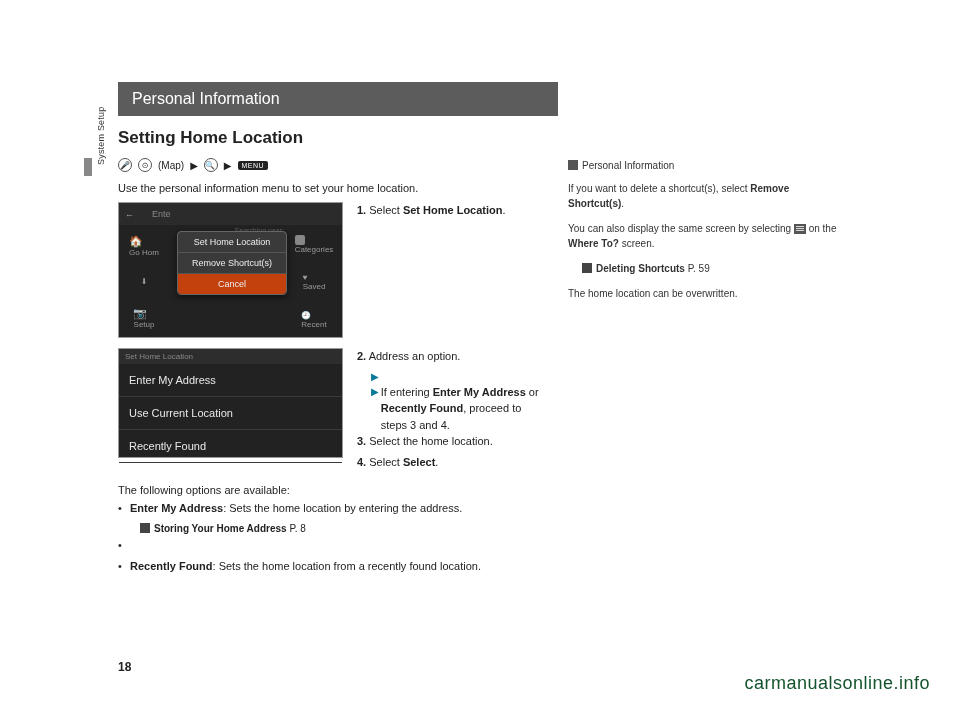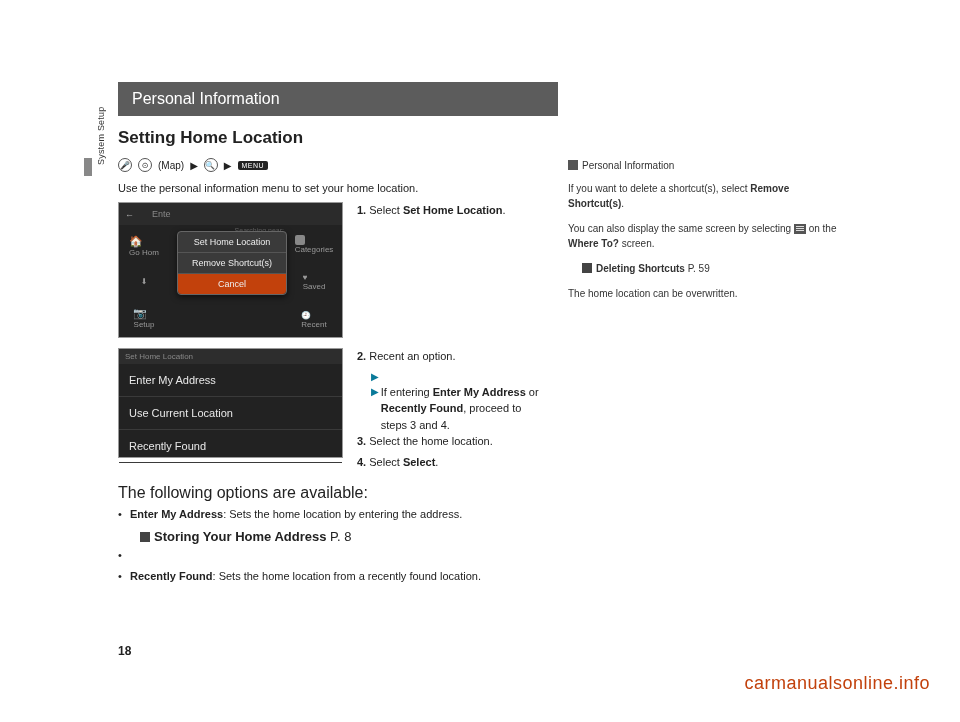--- a/index.html
+++ b/index.html
@@ -29,37 +29,37 @@
   .shot1 .searching { position:absolute; right:58px; top:2px; font-size:7px; color:#666; text-align:right; line-height:1.1; }
   .shot2 { width: 225px; height: 110px; }
   .shot2 .title { font-size:8px; color:#888; padding:3px 6px; background:#2d2d2d; }
   .shot2 .opt { padding:10px 10px; border-bottom:1px solid #3a3a3a; font-size:11px; color:#e8e8e8; }
   .steps { font-size: 11px; line-height: 1.5; width: 190px; }
   .steps .step { margin-bottom: 4px; }
   .steps .num { font-weight: bold; }
   .steps .arrow { color: #0a7a9a; font-size: 10px; margin-right: 2px; }
   .steps .sub { padding-left: 14px; display:flex; }
   .steps .sub .arrow { flex:0 0 auto; }
-  .options-intro { font-size: 16px; margin: 8px 0 4px; }
+  .options-intro { font-size: 11px; margin: 8px 0 4px; }
   .opt-list { font-size: 11px; line-height: 1.55; }
   .opt-list .bullet { display:flex; margin-bottom:4px; }
   .opt-list .bullet .dot { width:12px; flex:0 0 12px; }
-  .opt-list .xref { padding-left: 22px; font-size:13px; }
+  .opt-list .xref { padding-left: 22px; font-size:10px; }
   .opt-list .xref .box { display:inline-block; width:10px; height:10px; background:#444; margin-right:4px; vertical-align:middle; position:relative; top:-1px; }
   .right-col .hdr { font-size:10px; margin-bottom:8px; }
   .right-col .hdr .sqr { display:inline-block; width:10px; height:10px; background:#555; margin-right:4px; vertical-align:middle; position:relative; top:-1px; }
   .right-col p { margin-bottom: 10px; }
   .right-col .menu-ico { display:inline-block; width:12px; height:10px; background:#555; vertical-align:middle; position:relative; }
   .right-col .menu-ico::before { content:""; position:absolute; left:2px; right:2px; top:2px; height:1px; background:#ddd; box-shadow:0 2px 0 #ddd, 0 4px 0 #ddd; }
   .right-col .xref2 { padding-left:14px; }
   .right-col .xref2 .box { display:inline-block; width:10px; height:10px; background:#444; margin-right:4px; vertical-align:middle; position:relative; top:-1px; }
   .side-tab { position:absolute; left:96px; top:165px; transform: rotate(-90deg); transform-origin: left top; font-size:9px; color:#333; letter-spacing:0.2px; }
   .side-tab-mark { position:absolute; left:84px; top:158px; width:8px; height:18px; background:#888; }
-  .page-num { position:absolute; left:118px; bottom:64px; font-size:12px; font-weight:bold; }
-  .watermark { position:absolute; right:30px; bottom:28px; font-size:18px; color:#c2410c; letter-spacing:0.5px; }
+  .page-num { position:absolute; left:118px; bottom:48px; font-size:12px; font-weight:bold; }
+  .watermark { position:absolute; right:30px; bottom:28px; font-size:18px; color:#14532d; letter-spacing:0.5px; }
   b { font-weight: bold; }
   .mini-ico { width:10px; height:10px; display:inline-block; background:#888; border-radius:2px; vertical-align:middle; }
 </style>
 </head>
 <body>
 
 <div class="page">
 
   <div class="side-tab-mark"></div>
   <div class="side-tab">System Setup</div>
@@ -139,21 +139,21 @@
         <div class="shot-row">
           <div class="shot shot2">
             <div class="title">Set Home Location</div>
             <div class="opt">Enter My Address</div>
             <div class="opt">Use Current Location</div>
             <div class="opt">Recently Found</div>
           </div>
           <div class="steps">
             <div class="step">
               <span class="num">2.</span>
-              <span>Recent an option.</span>
+              <span>Address an option.</span>
             </div>
             <div class="sub">
               <span class="arrow">▶</span>
             </div>
             <div class="sub">
               <span class="arrow">▶</span>
               <span>
                 <span>If entering </span><b>Enter My Address</b><span> or </span><b>Recently Found</b><span>, proceed to steps 3 and 4.</span>
               </span>
             </div>

